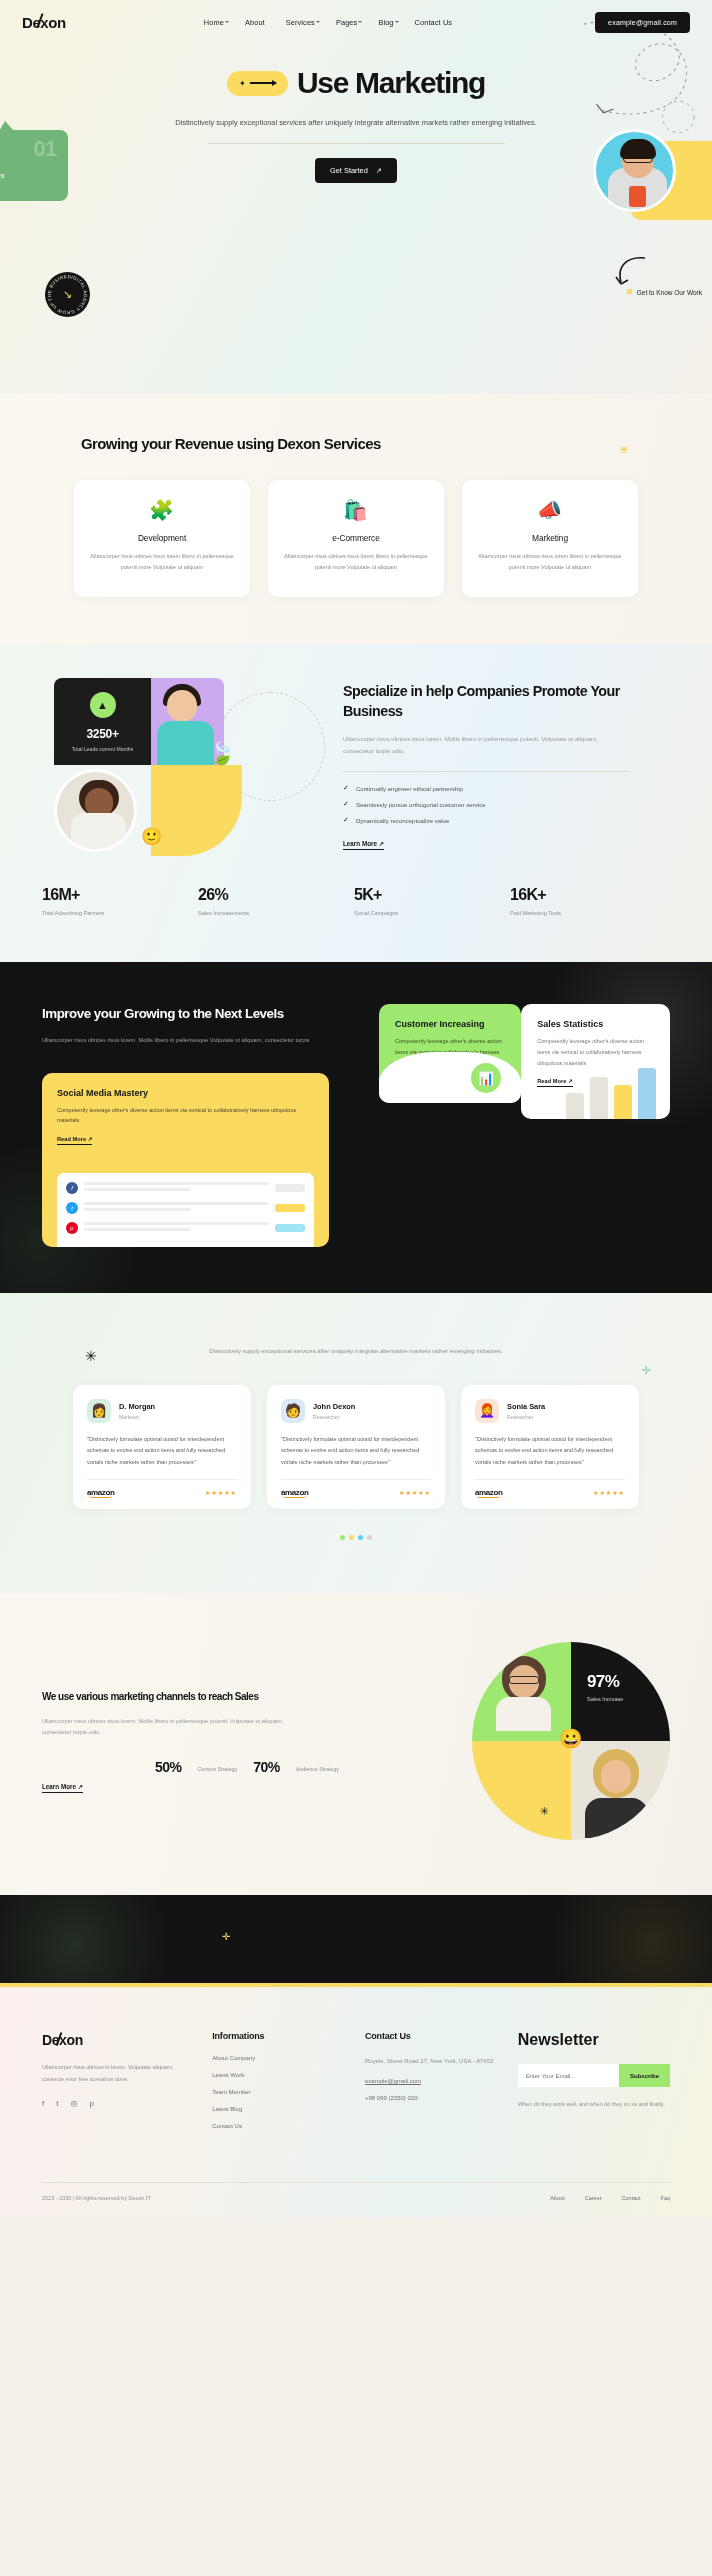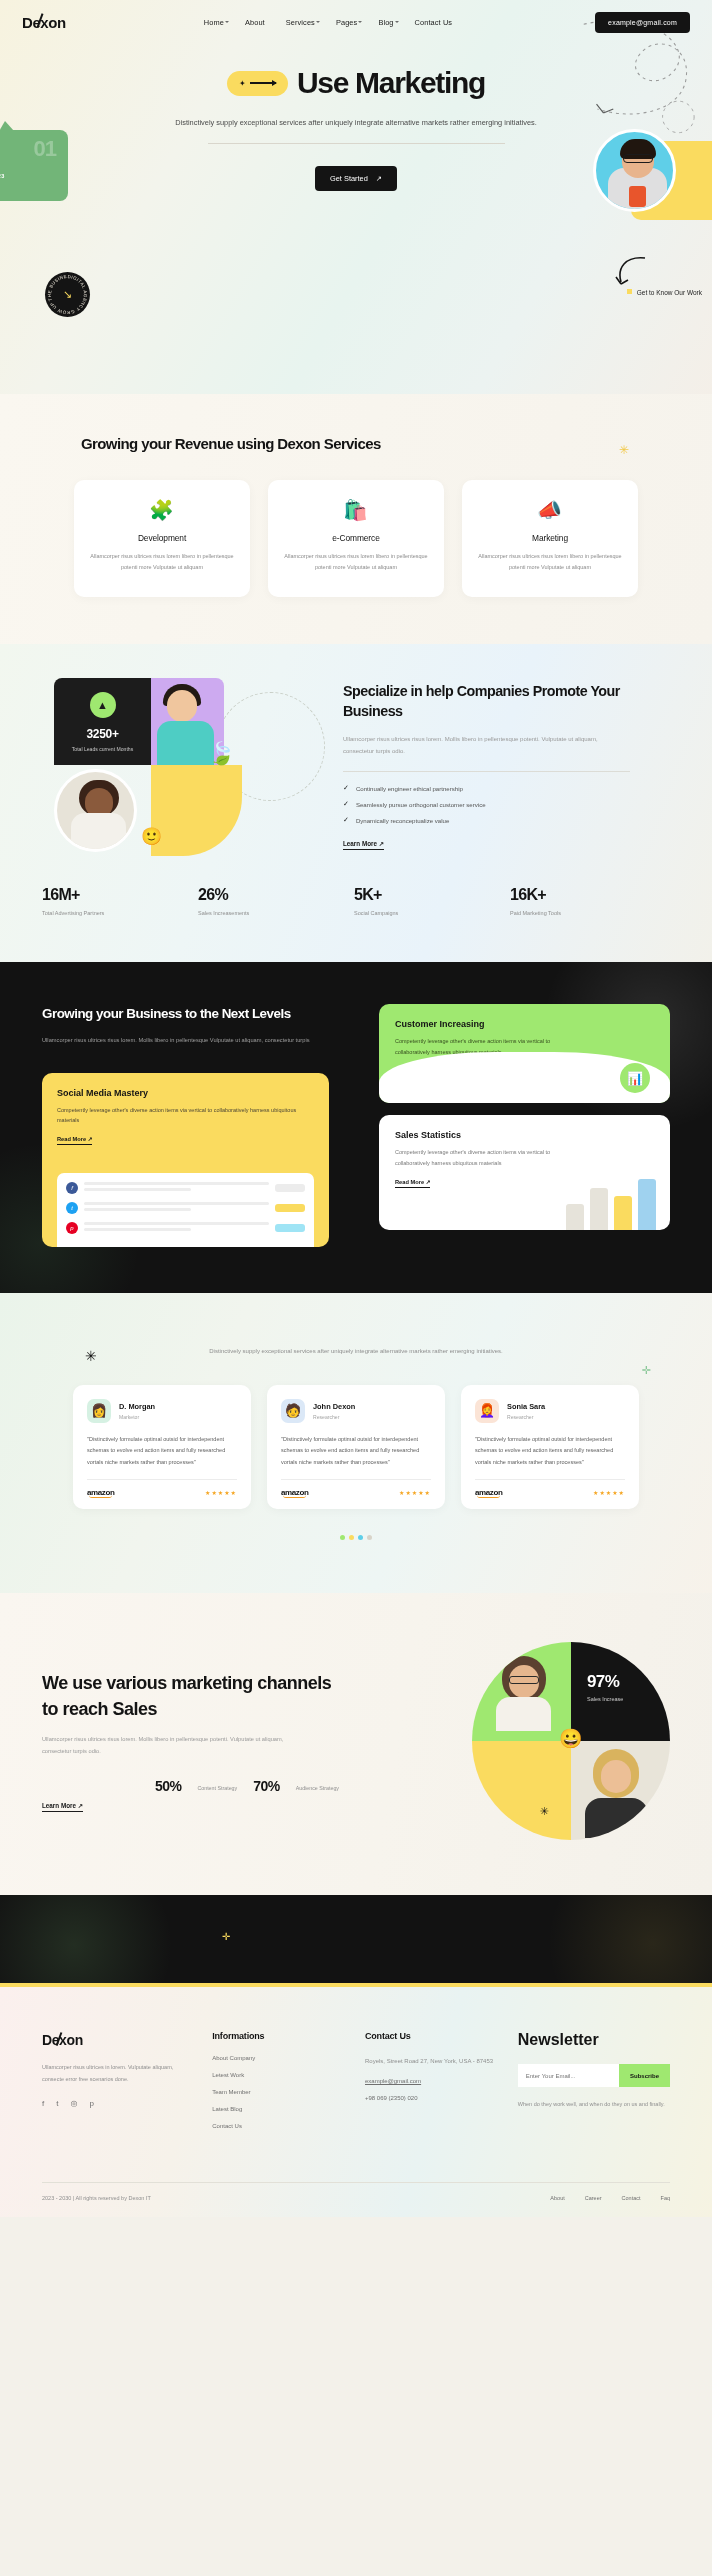--- a/index.html
+++ b/index.html
@@ -27,21 +27,21 @@
   .avatars i{display:block;width:17px;height:22px;border-radius:9px;margin-left:-3px;position:relative;overflow:hidden;}
   .av1{background:#7fd9a2}.av2{background:#9fd2ef}.av3{background:#f6cf55}
   .avatars i::after{content:"";position:absolute;left:4px;top:5px;width:9px;height:9px;border-radius:50%;background:#8a6a52;}
   .avatars i::before{content:"";position:absolute;left:1px;bottom:0;width:15px;height:8px;border-radius:7px 7px 0 0;background:#e9e4dc;}
   .pill{width:61px;height:25px;border-radius:13px;background:#fadb5f;display:flex;align-items:center;justify-content:center;gap:4px;}
   .pill .spark{font-size:8px;color:#141414;}
   .pill .arr{width:26px;height:1.4px;background:#141414;position:relative;}
   .pill .arr::after{content:"";position:absolute;right:-1px;top:-2.4px;border-left:5px solid #141414;border-top:3px solid transparent;border-bottom:3px solid transparent;}
   .hero-sub{font-size:7.4px;color:#4b4b4b;line-height:1.85;margin-top:16px;}
   .divider-hero{width:297px;height:1px;background:#d9d6cc;margin:13px auto 0;}
-  .getstarted{margin:22px auto 0;background:#141414;color:#fff;font-size:7.4px;border-radius:4px;padding:8px 15px;display:inline-flex;gap:8px;align-items:center;}
+  .getstarted{margin:14px auto 0;background:#141414;color:#fff;font-size:7.4px;border-radius:4px;padding:8px 15px;display:inline-flex;gap:8px;align-items:center;}
 
   .greencard{position:absolute;left:-51px;top:130px;width:119px;height:71px;background:#72b578;border-radius:8px;padding:8px 10px;color:#fff;}
   .greencard .num{position:absolute;right:12px;top:6px;font-size:22px;font-weight:800;color:rgba(255,255,255,.28);letter-spacing:-1px;}
   .greencard .gtxt{position:absolute;left:11px;bottom:20px;font-size:5.5px;line-height:1.65;letter-spacing:0.5px;font-weight:600;}
   .leaf{position:absolute;left:-4px;top:121px;width:18px;height:22px;background:#72b578;clip-path:polygon(50% 0,100% 45%,70% 100%,0 70%);}
   .blackbadge{position:absolute;left:45px;top:272px;width:45px;height:45px;border-radius:50%;background:#141414;color:#fadb5f;}
   .blackbadge .inner{position:absolute;inset:0;display:flex;align-items:center;justify-content:center;font-size:11px;color:#fadb5f;}
   .blackbadge svg{position:absolute;inset:0;}
   .blackbadge text{font-size:4.4px;fill:#efe9dc;letter-spacing:.5px;font-family:"Liberation Sans",sans-serif;}
 
@@ -116,21 +116,21 @@
   .ycard h3{font-size:9px;font-weight:700;}
   .ycard p{font-size:5.5px;color:#4d4634;line-height:1.95;margin-top:7px;}
   .rmore{font-size:5.7px;font-weight:700;border-bottom:1px solid #141414;display:inline-block;padding-bottom:2px;margin-top:10px;}
   .socwin{position:absolute;left:15px;right:15px;bottom:-4px;background:#fff;border-radius:7px 7px 0 0;padding:9px;}
   .socrow{display:flex;align-items:center;gap:6px;margin-bottom:8px;}
   .socrow .ci{width:12px;height:12px;border-radius:50%;display:flex;align-items:center;justify-content:center;font-size:6px;color:#fff;flex:none;}
   .bars{flex:1}
   .bars b{display:block;height:3px;border-radius:2px;background:#ededed;margin-bottom:3px;}
   .bars b:last-child{width:58%;}
   .tag{width:30px;height:8px;border-radius:3px;flex:none;}
-  .dark-right{flex:1;display:flex;flex-direction:column;gap:12px;padding-left:36px;}
+  .dark-right{flex:1;display:flex;padding-left:36px;}
   .gcard{background:#9fe870;border-radius:10px;padding:15px 16px 0;color:#141414;height:99px;position:relative;overflow:hidden;}
   .gcard h3{font-size:9px;font-weight:700;}
   .gcard p{font-size:5.5px;color:#37501f;line-height:1.95;margin-top:7px;max-width:168px;}
   .wave{position:absolute;left:0;right:0;bottom:0;height:51px;background:#fff;border-radius:40% 40% 0 0 / 60% 60% 0 0;}
   .chartbub{position:absolute;right:20px;bottom:10px;width:30px;height:30px;border-radius:50%;background:#9fe870;display:flex;align-items:center;justify-content:center;font-size:13px;}
   .wcard{background:#fff;border-radius:10px;padding:15px 16px 0;color:#141414;height:115px;position:relative;overflow:hidden;}
   .wcard h3{font-size:9px;font-weight:700;}
   .wcard p{font-size:5.5px;color:#7a7a7a;line-height:1.95;margin-top:7px;max-width:178px;}
   .cbars{position:absolute;right:14px;bottom:0;display:flex;align-items:flex-end;gap:6px;}
   .cbars i{display:block;width:18px;border-radius:3px 3px 0 0;}
@@ -155,21 +155,21 @@
   .dots{display:flex;gap:4px;justify-content:center;margin-top:26px;}
   .dots i{width:5px;height:5px;border-radius:50%;display:block;}
   .asterisk-l{position:absolute;left:85px;top:55px;font-size:14px;}
   .plus-r{position:absolute;right:61px;top:71px;color:#8cc89a;font-size:11px;}
 
   
   .chan{position:relative;width:712px;padding:49px 0 55px;overflow:hidden;
     background:linear-gradient(100deg,#faf6f0,#f7f4ed 55%,#f4f1ea);}
   .chan-wrap{display:flex;padding:0 42px;gap:26px;align-items:center;}
   .chan-left{width:297px;}
-  .chan-left h2{font-size:18px;font-weight:800;letter-spacing:-0.5px;line-height:1.42;}
+  .chan-left h2{font-size:10px;font-weight:800;letter-spacing:-0.5px;line-height:1.42;}
   .chan-left .p{font-size:5.7px;color:#9a9a9a;line-height:2.05;margin-top:12px;max-width:257px;}
   .pcts{display:flex;gap:16px;align-items:flex-end;margin-top:20px;justify-content:flex-end;}
   .pct .v{font-size:14px;font-weight:800;letter-spacing:-0.5px;}
   .pctlbl{font-size:5.3px;color:#8f8f8f;padding-bottom:3px;}
   .pie{position:relative;width:198px;height:198px;border-radius:50%;overflow:hidden;margin-left:auto;}
   .pq{position:absolute;width:99px;height:99px;}
   .pq1{left:0;top:0;background:#9fe870;}
   .pq2{right:0;top:0;background:#141414;}
   .pq3{left:0;bottom:0;background:#fadb5f;}
   .pq4{right:0;bottom:0;background:#e8e4d9;}
@@ -397,21 +397,21 @@
           <div class="sl">Paid Marketing Tools</div>
         </div>
     </div>
   </section>
 
   <section class="dark">
     <div class="glow"></div>
     <div class="glow2"></div>
     <div class="dark-wrap">
       <div class="dark-left">
-        <h2>Growing your Business to the Next Levels</h2>
+        <h2>Improve your Growing to the Next Levels</h2>
         <div class="p">Ullamcorper risus ultrices risus lorem. Mollis libero in pellentesque Vulputate ut aliquam, consectetur turpis</div>
         <div class="ycard">
           <h3>Social Media Mastery</h3>
           <p>Competently leverage other's diverse action items via vertical to collaboratively harness ubiquitous materials</p>
           <div class="rmore"><span>Read More</span> ↗</div>
           <div class="socwin">
             <div class="socrow">
                 <i class="ci" style="background:#3b5998">f</i>
                 <span class="bars">
                   <b></b>

